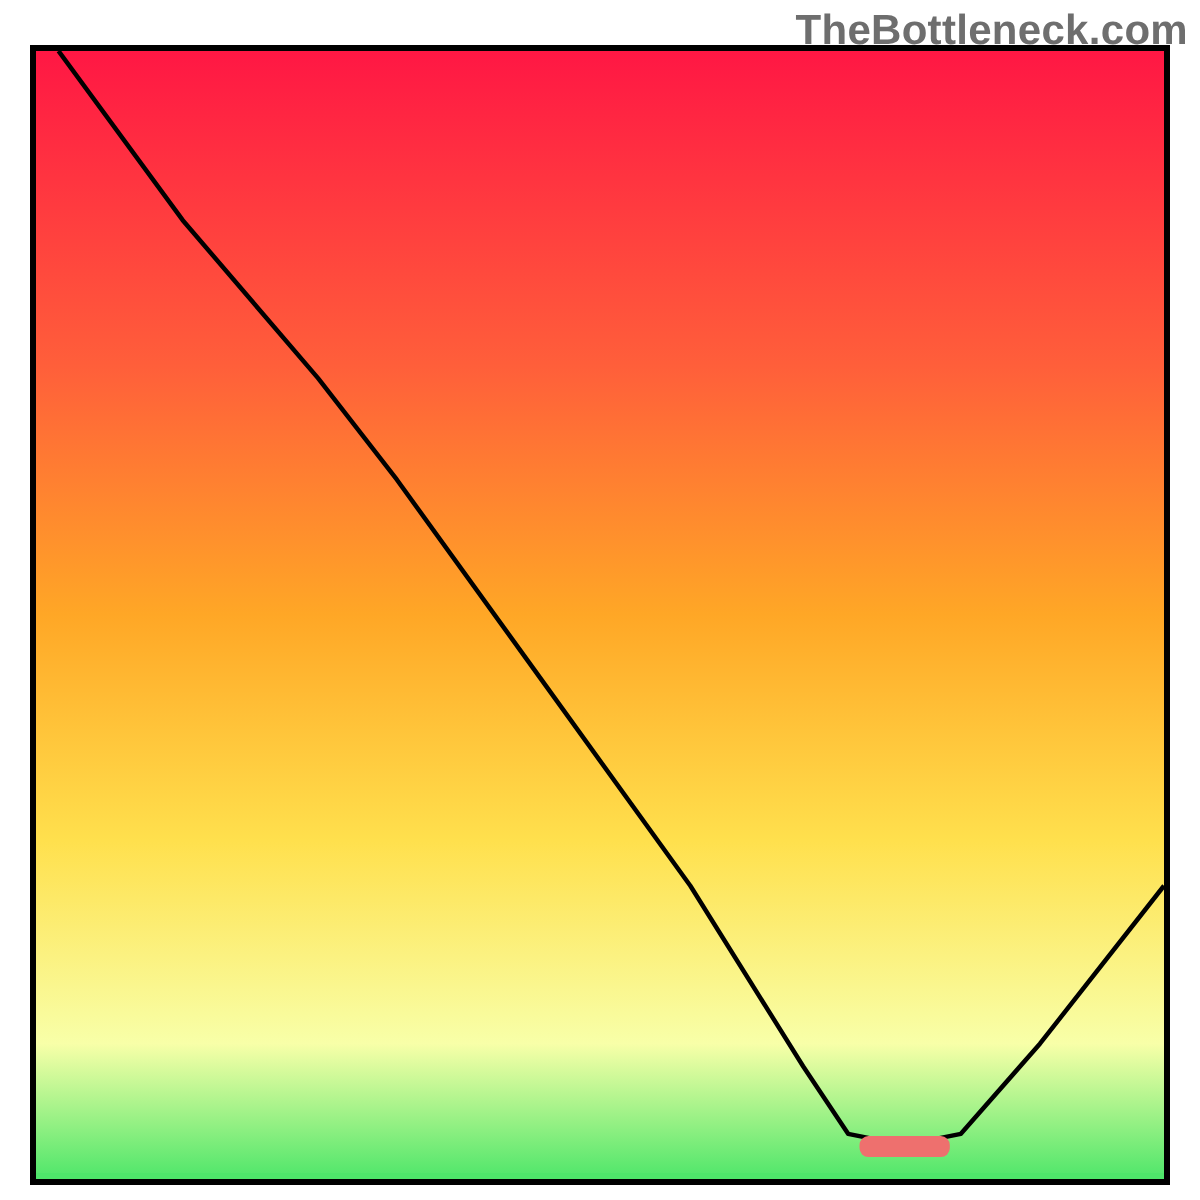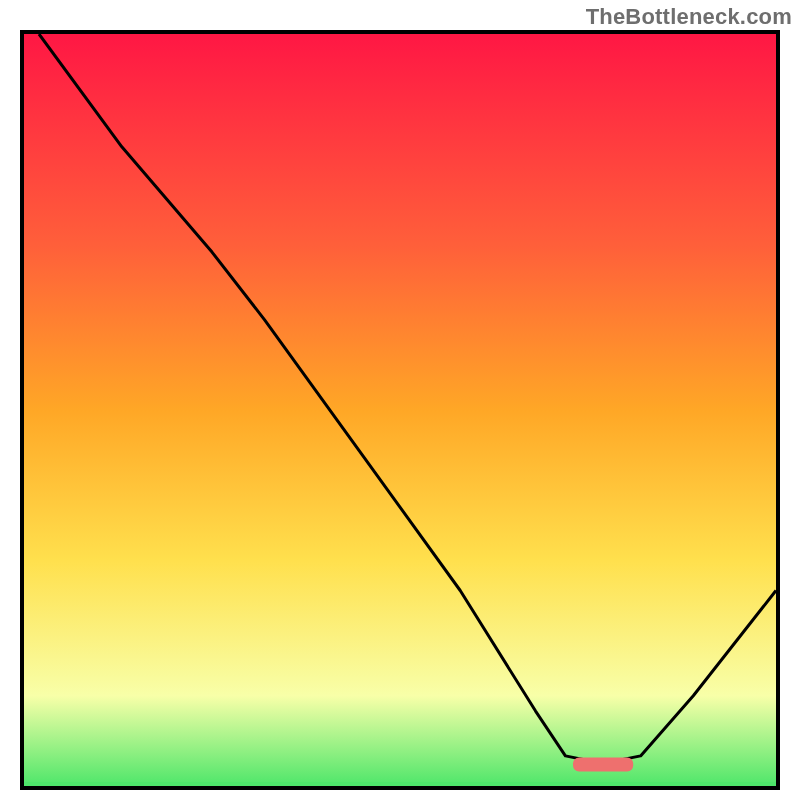--- a/index.html
+++ b/index.html
@@ -14,21 +14,21 @@
   .frame {
     position: relative;
     width: 800px;
     height: 800px;
     box-sizing: border-box;
   }
   .watermark {
     position: absolute;
     top: 4px;
     right: 8px;
-    font-size: 22px;
+    font-size: 28px;
     font-weight: 600;
     color: #6e6e6e;
     letter-spacing: 0.2px;
     user-select: none;
   }
   .plot-area {
     position: absolute;
     left: 20px;
     top: 30px;
     width: 760px;

